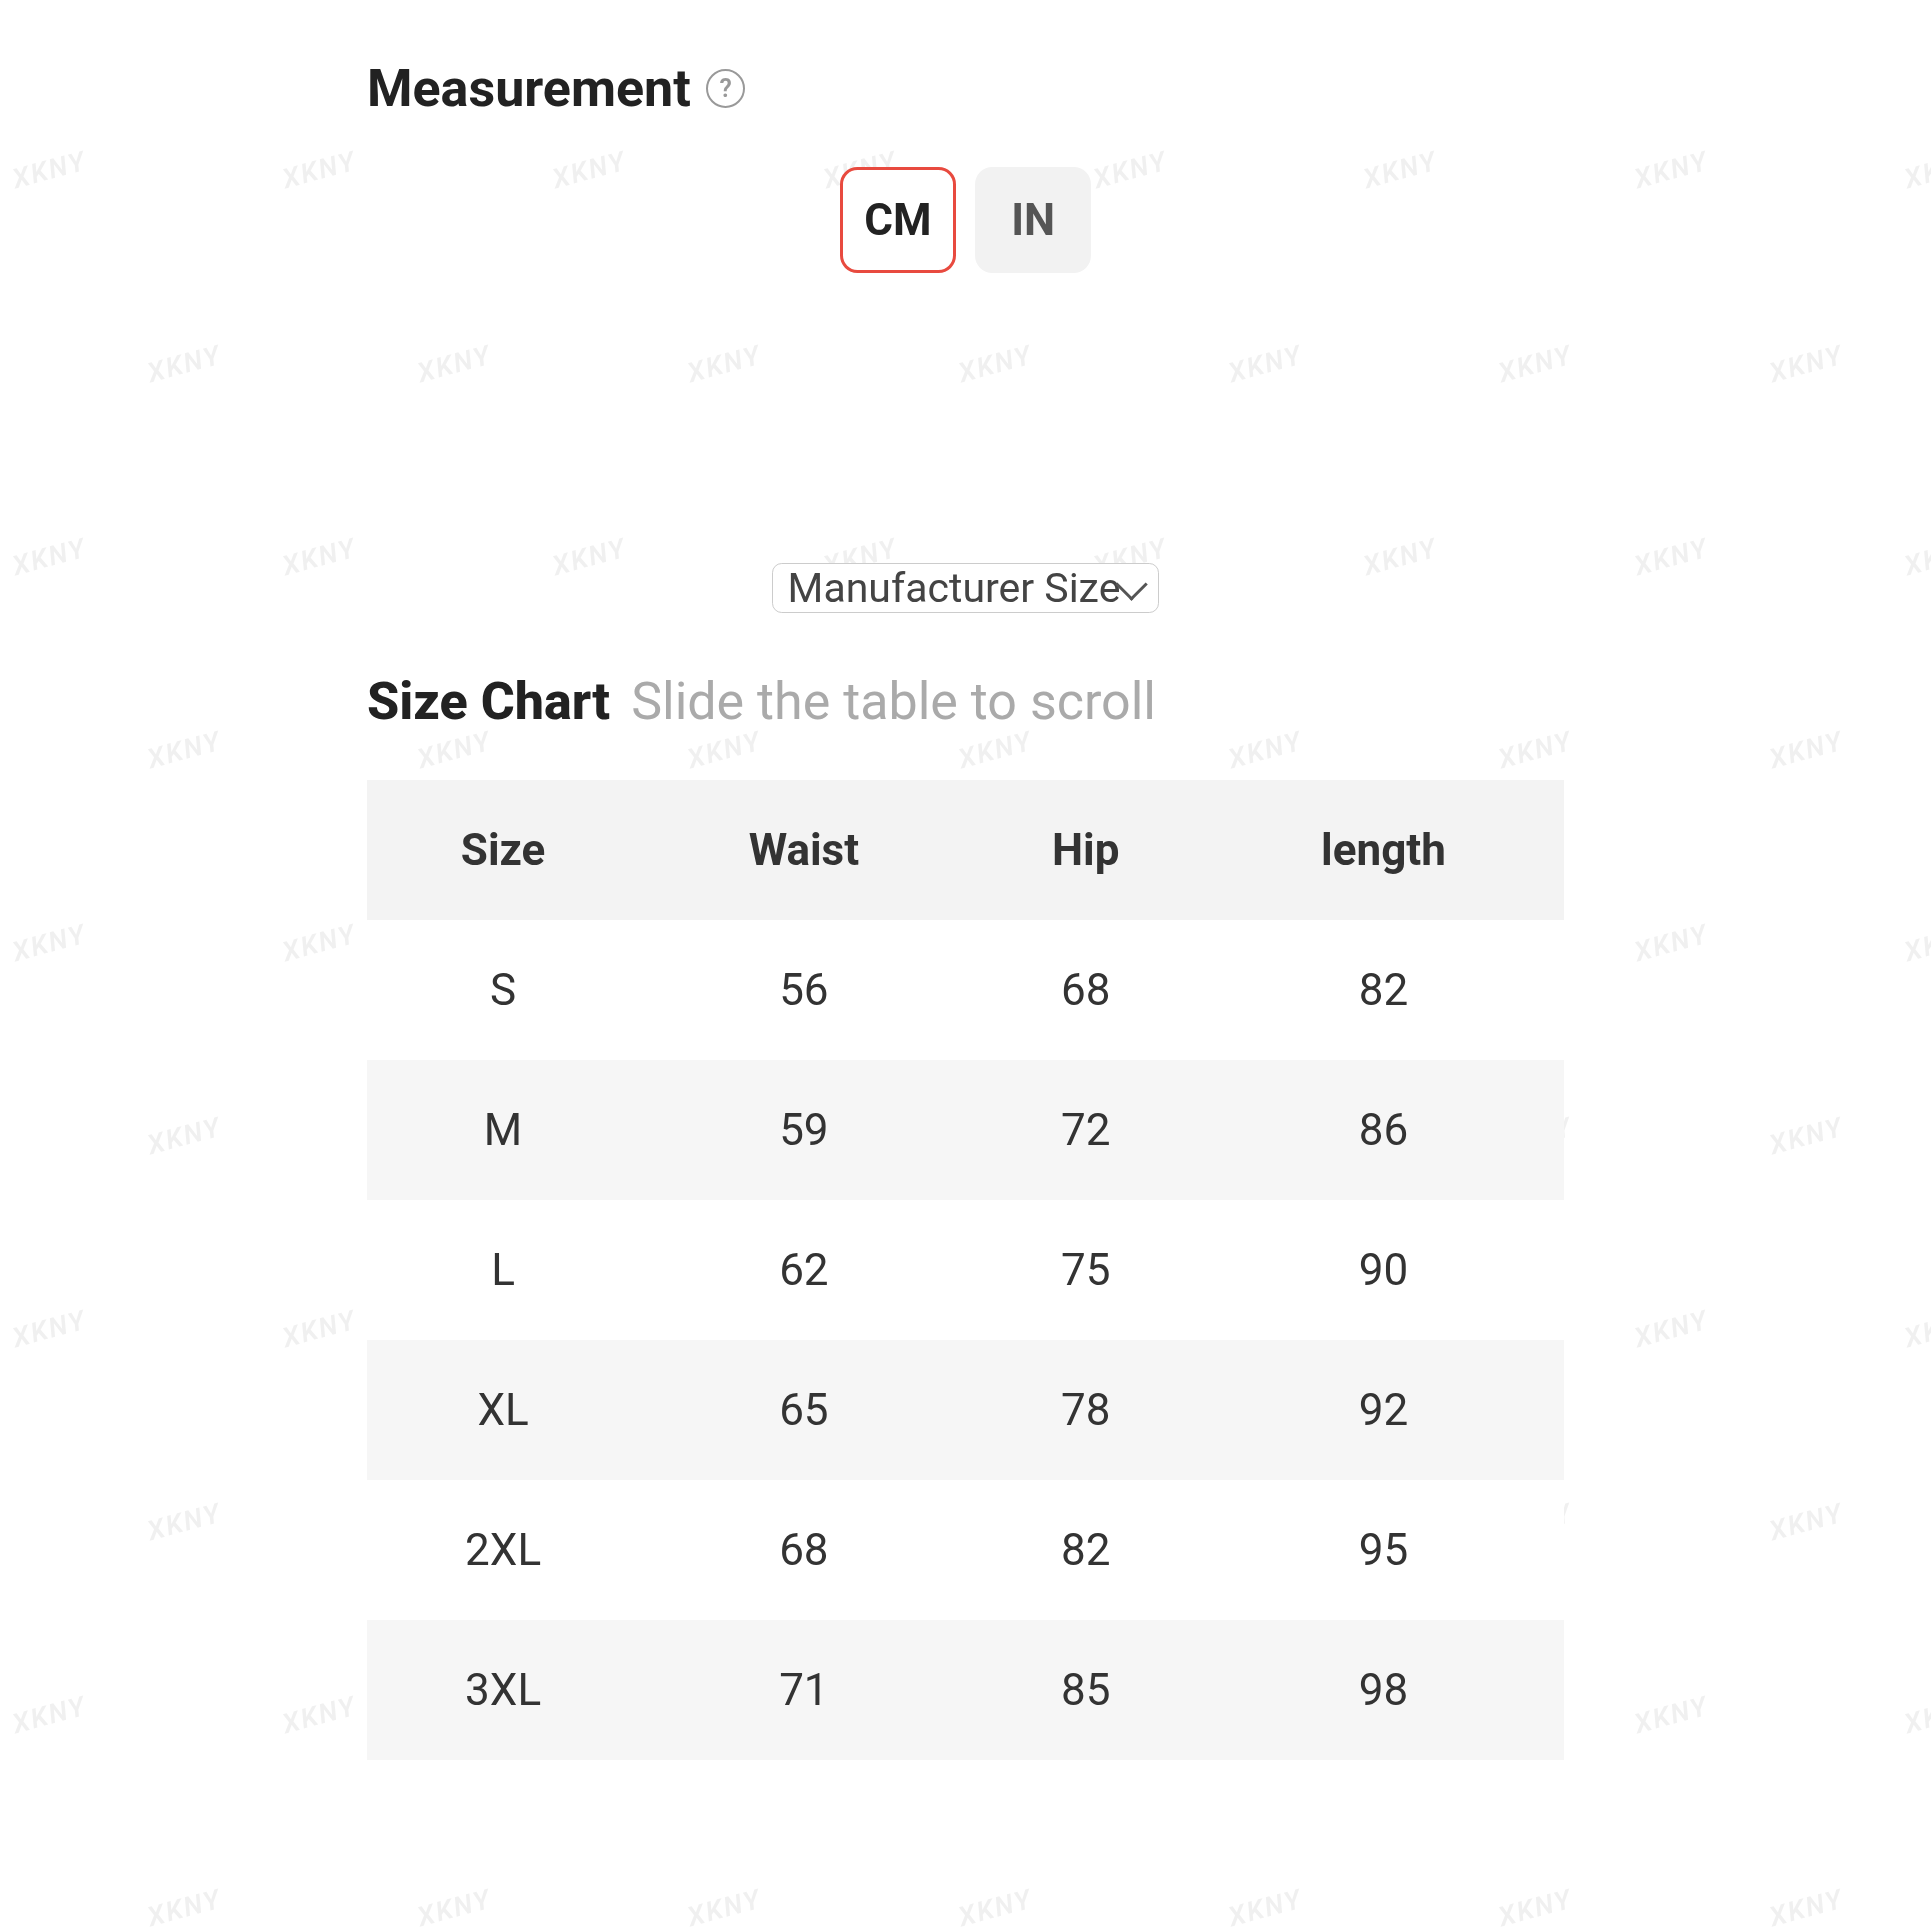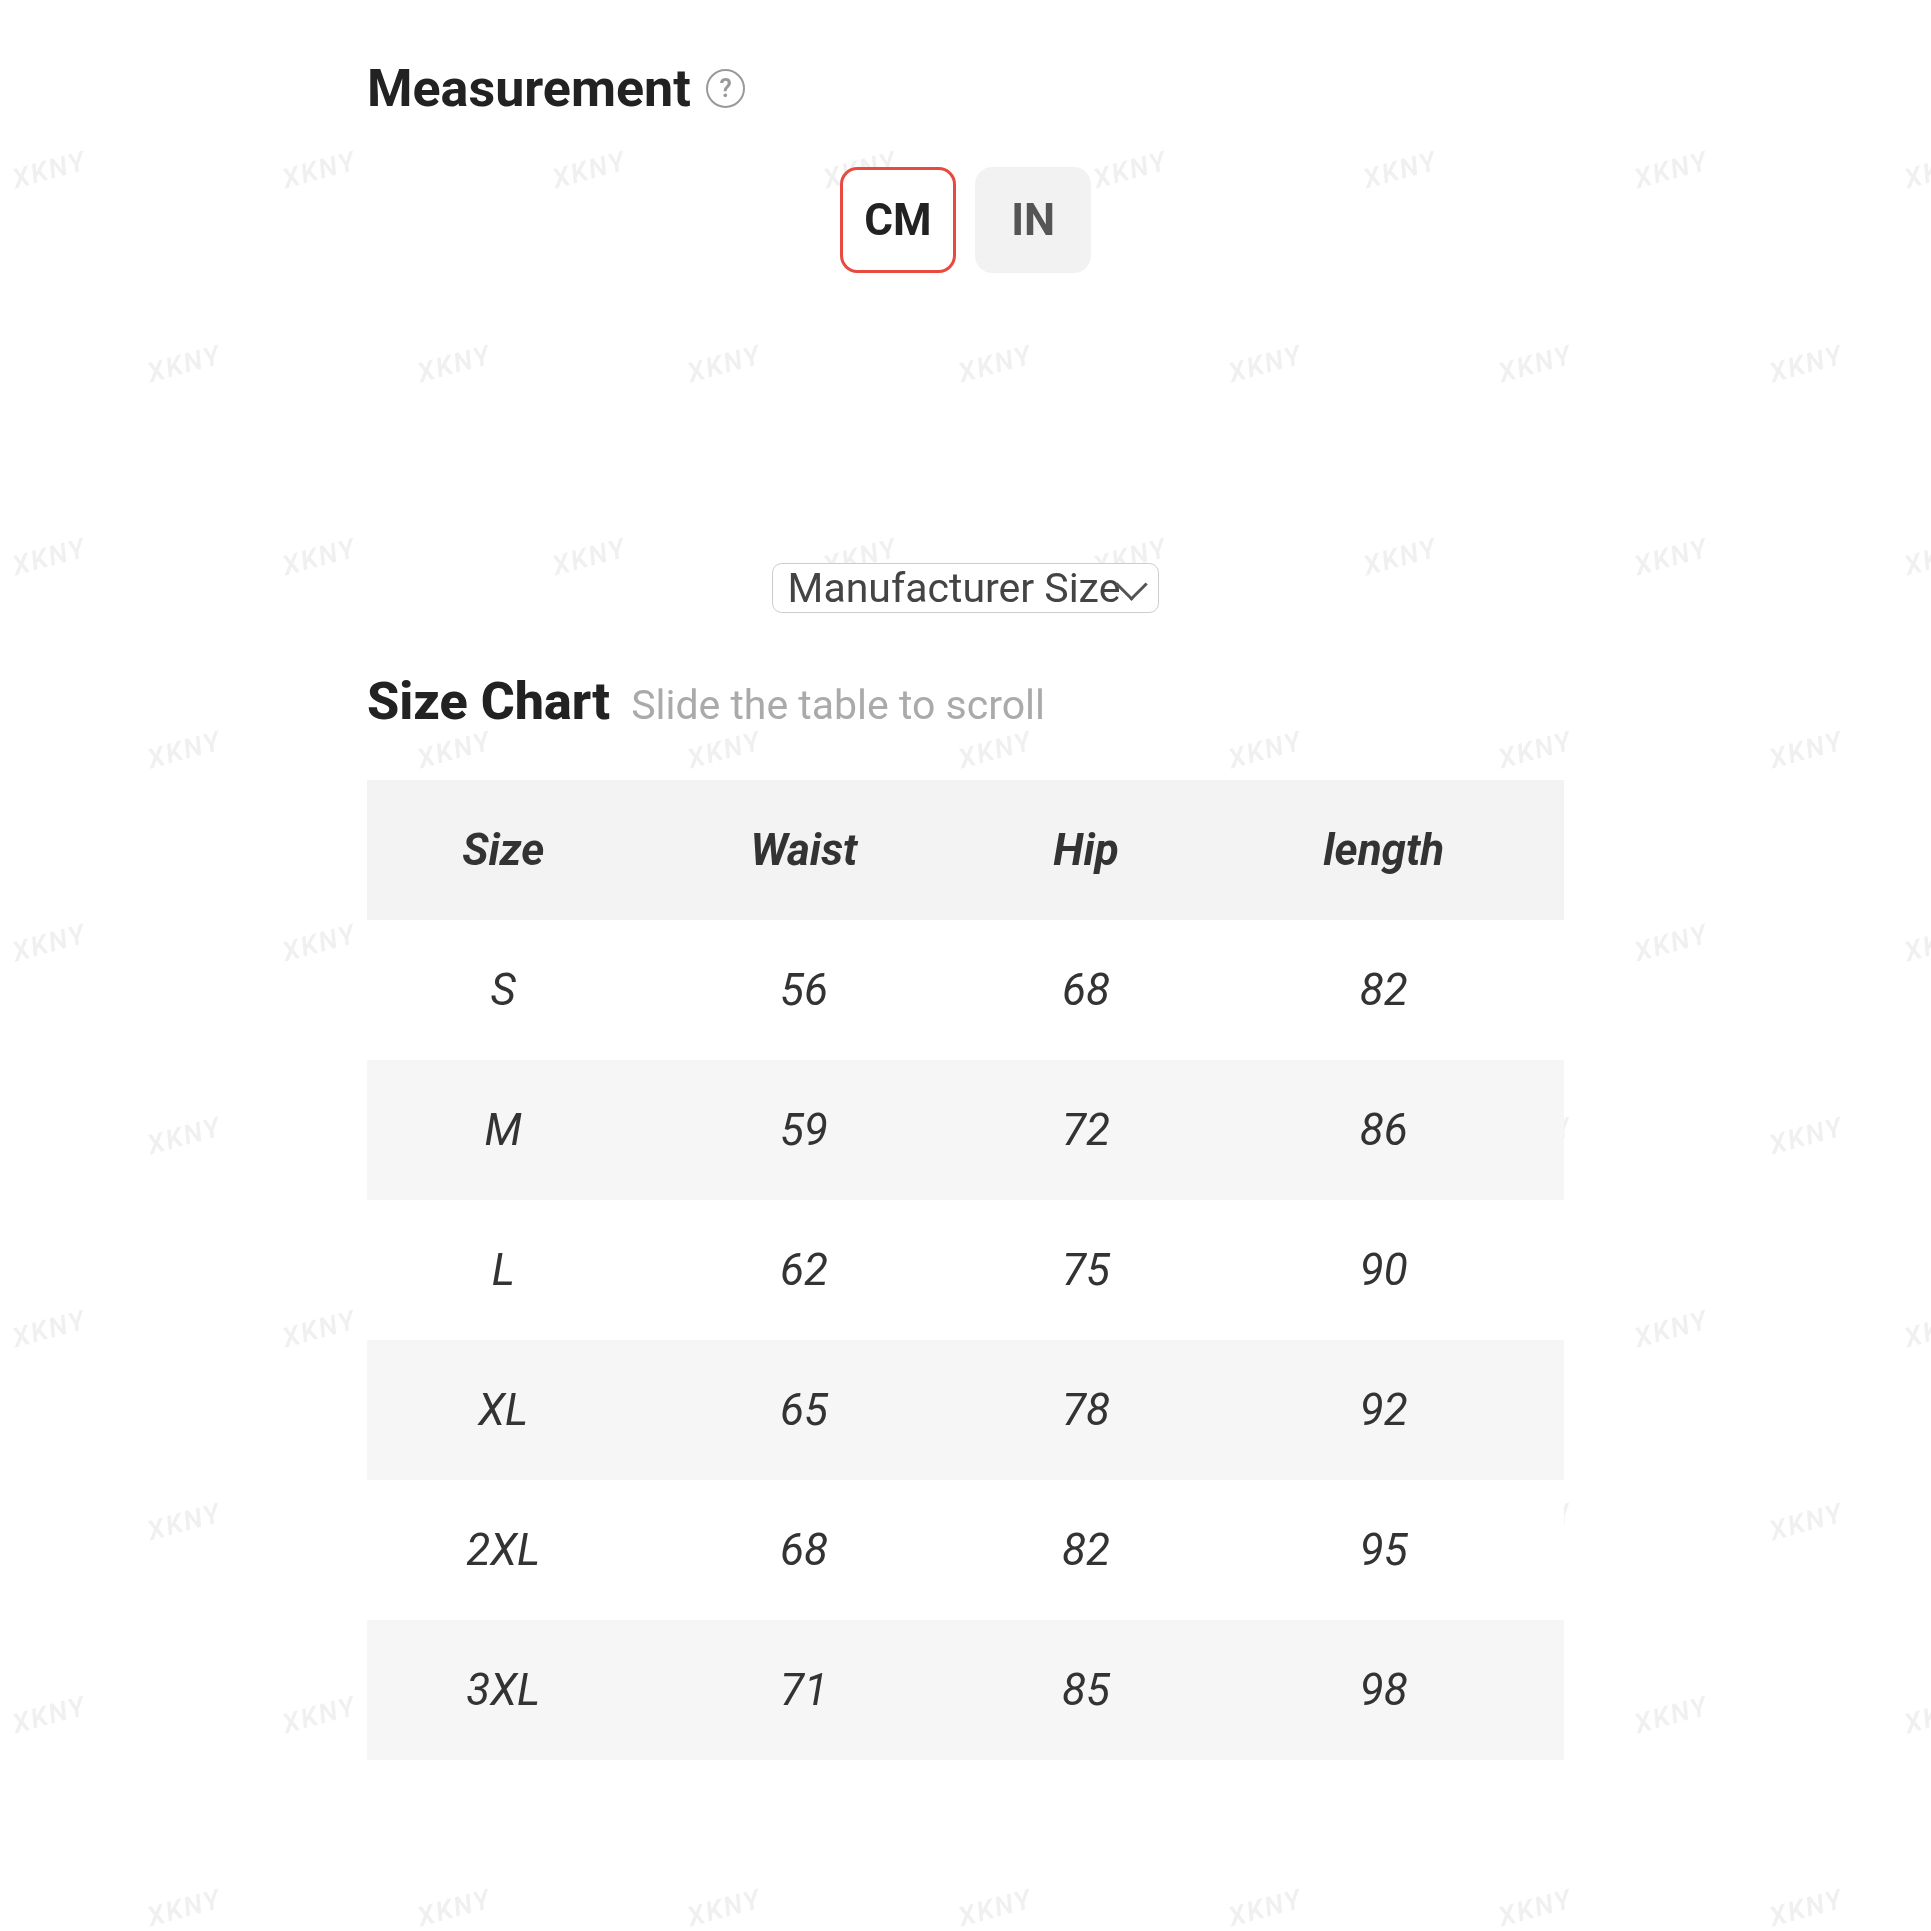--- a/index.html
+++ b/index.html
@@ -116,28 +116,27 @@
       align-items: baseline;
       gap: 21px;
       margin-bottom: 48px;
     }
     .chart-title {
       font-size: 52px;
       font-weight: 800;
       color: #222;
     }
     .chart-hint {
-      font-size: 41px;
+      font-size: 52px;
       color: #aaa;
     }
     .size-table {
       width: 100%;
       border-collapse: collapse;
       background: #fff;
-      font-style: italic;
     }
     .size-table th {
       background: #f3f3f3;
       font-size: 44px;
       font-weight: 700;
       color: #333;
       padding: 44px 19.3px;
       text-align: center;
     }
     .size-table td {

